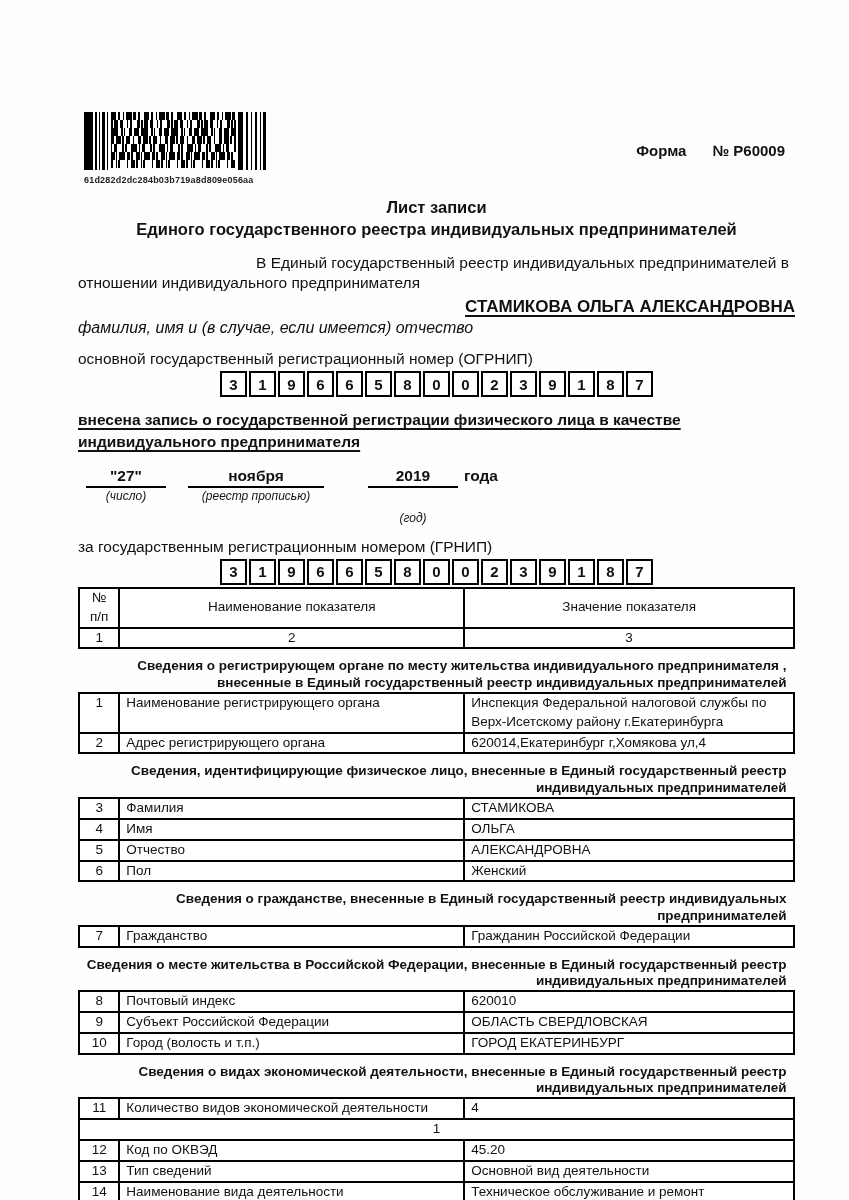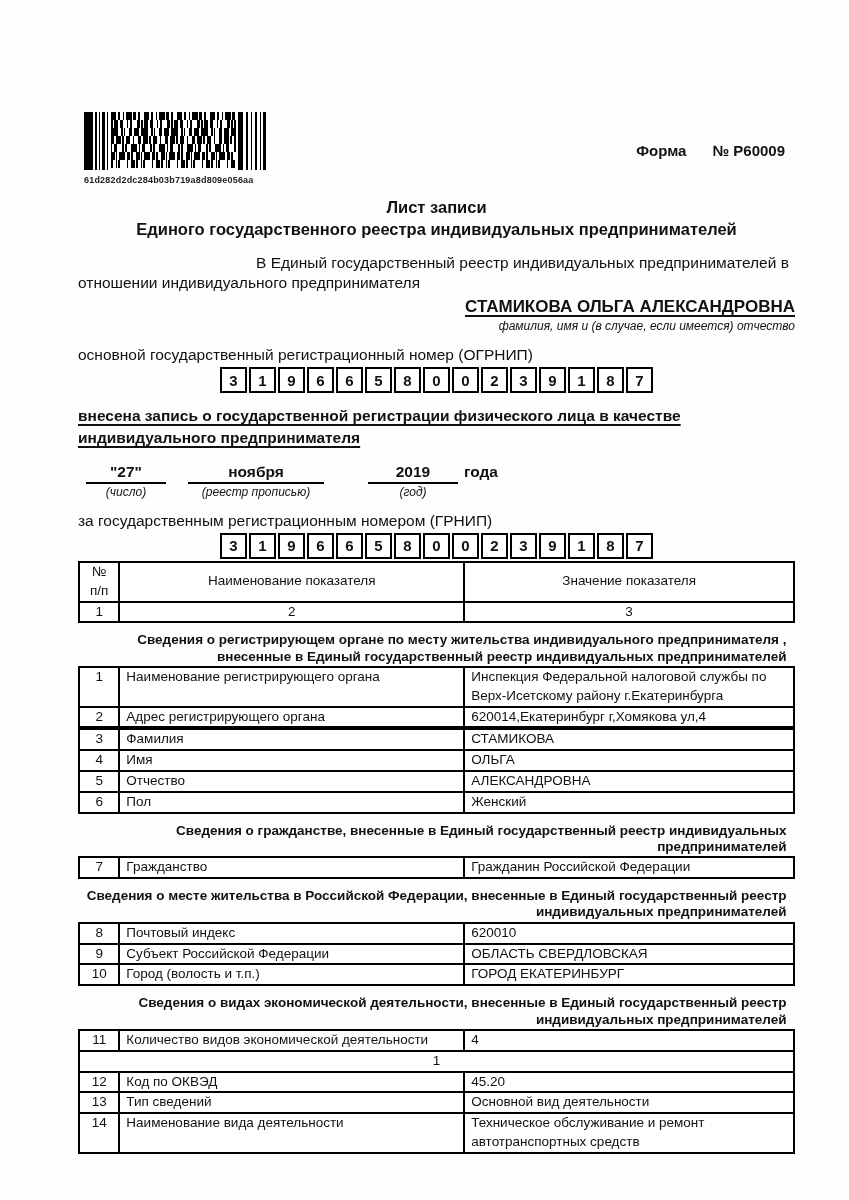--- a/index.html
+++ b/index.html
@@ -21,37 +21,37 @@
   .form-ref{position:absolute;right:64px;top:142px;font-size:15px;font-weight:bold;}
   .form-ref .form-num{margin-left:26px;}
 
   .title-block{margin-top:196px;text-align:center;line-height:1.35;}
   .title-line{font-size:16.5px;font-weight:bold;}
 
   .intro{margin:12px 0 0 0;font-size:15.5px;line-height:1.35;text-indent:178px;}
 
   .person-name{margin-top:3px;text-align:right;font-size:17px;font-weight:bold;
     text-decoration:underline;text-decoration-thickness:2px;text-underline-offset:3px;}
-  .person-caption{text-align:right;font-size:12px;font-style:italic;margin-top:2px;}
+  .person-caption{text-align:left;font-size:16px;font-style:italic;margin-top:2px;}
 
   .num-label{margin-top:13px;font-size:15.5px;}
   .digit-row{display:flex;justify-content:center;gap:2px;margin-top:3px;}
   .digit-box{width:23px;height:22px;border:2px solid #000;display:flex;
     align-items:center;justify-content:center;font-size:15px;font-weight:bold;background:#fff;}
 
   .statement{margin-top:12px;max-width:680px;font-size:15.5px;font-weight:bold;line-height:1.4;
     text-decoration:underline;text-decoration-thickness:2px;text-underline-offset:3px;}
 
   .date-row{margin-top:14px;display:flex;align-items:flex-start;}
   .date-col{display:flex;flex-direction:column;align-items:center;}
   .date-line{border-bottom:2px solid #000;text-align:center;font-size:15.5px;font-weight:bold;padding:0 4px 1px 4px;}
   .date-sub{font-size:12px;font-style:italic;margin-top:1px;text-align:center;}
   .day-col{margin-left:8px;}  .day-col .date-line{min-width:72px;}
   .month-col{margin-left:22px;} .month-col .date-line{min-width:128px;}
-  .year-col{margin-left:44px;position:relative;} .year-col .date-line{min-width:82px;}
+  .year-col{margin-left:44px;position:relative;gap:22px;} .year-col .date-line{min-width:82px;}
   .year-suffix{position:absolute;left:100%;top:0;margin-left:6px;font-size:15.5px;font-weight:bold;white-space:nowrap;text-align:right;}
 
   .record-intro{margin-top:14px;font-size:15.5px;}
 
   table{border-collapse:collapse;table-layout:fixed;width:717px;background:#fff;}
   td{border:2px solid #000;font-size:13.5px;line-height:1.4;padding:0 6px;vertical-align:top;
      overflow:hidden;}
   td.c{text-align:center;}
   .hdr-table{margin-top:2px;}
   .hdr-table td{text-align:center;vertical-align:middle;}
@@ -197,20 +197,21 @@
         <td>Инспекция Федеральной налоговой службы по Верх-Исетскому району г.Екатеринбурга</td>
       </tr>
       <tr>
         <td class="c">2</td>
         <td>Адрес регистрирующего органа</td>
         <td>620014,Екатеринбург г,Хомякова ул,4</td>
       </tr>
     </tbody>
       </table>
 
+    <div class="section-title">Сведения, идентифицирующие физическое лицо, внесенные в Единый государственный реестр индивидуальных предпринимателей</div>
     <table>
       <colgroup>
           <col class="col-num">
           <col class="col-name">
           <col class="col-val">
         </colgroup>
       <tbody>
           <tr>
         <td class="c">3</td>
         <td>Фамилия</td>

